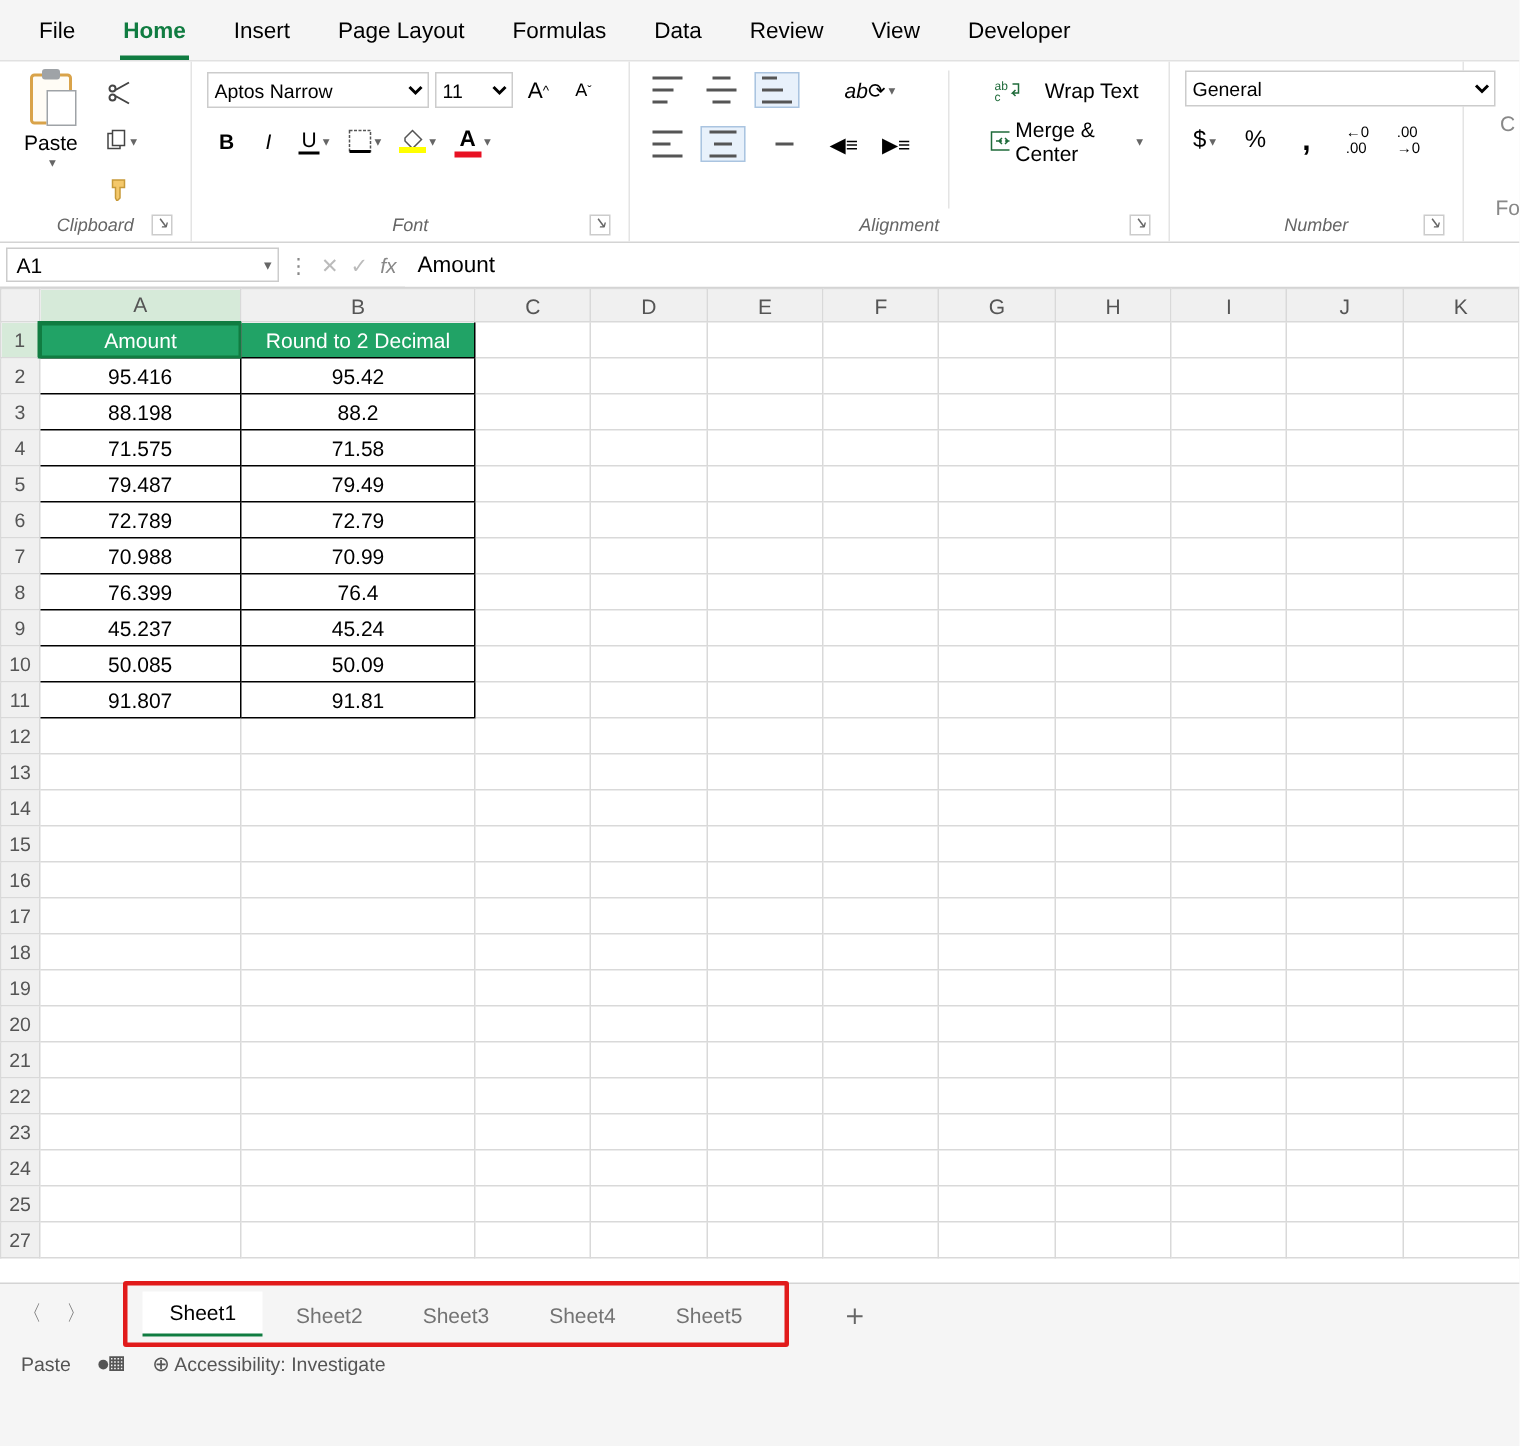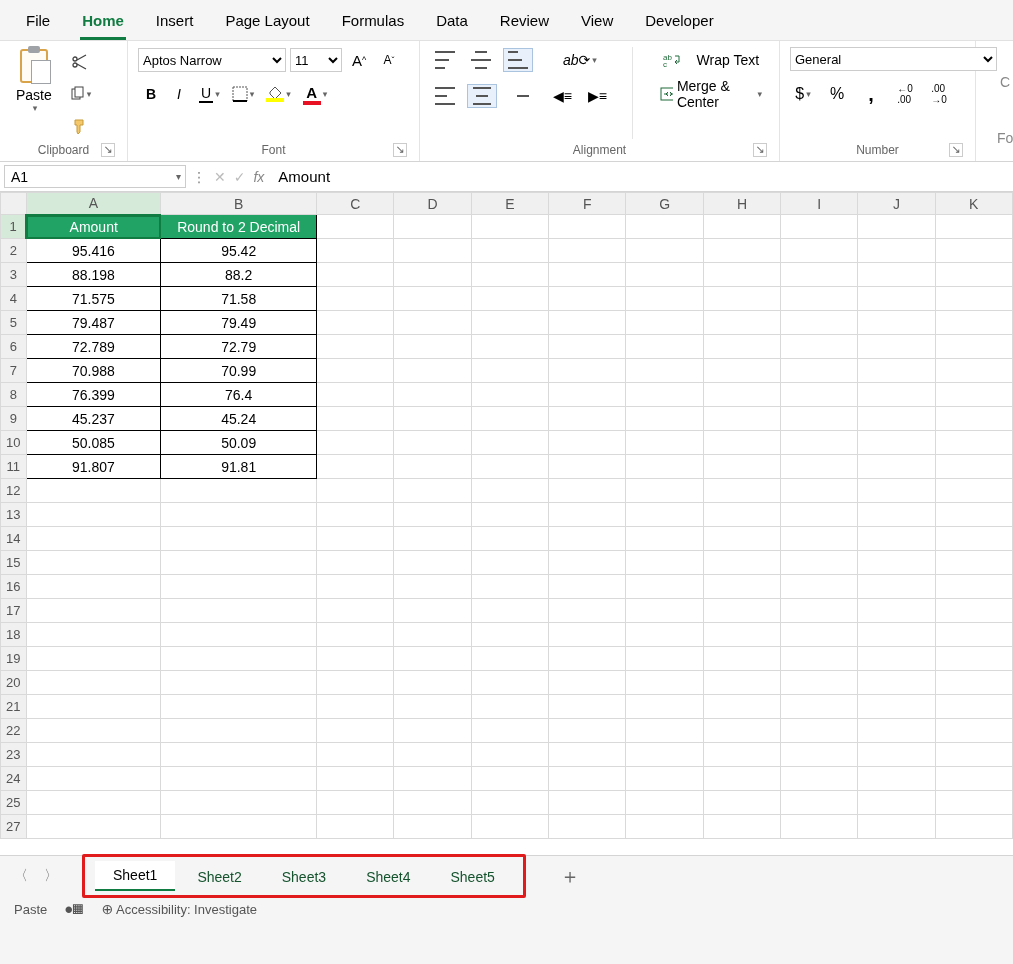--- a/index.html
+++ b/index.html
@@ -7,21 +7,21 @@
 
   
   .menu-tabs { display:flex; gap:28px; padding:8px 24px 0 24px; background:#f5f5f5; }
   .menu-tab { padding:4px 2px 8px 2px; font-size:15px; cursor:pointer; }
   .menu-tab.active { color:#107c41; font-weight:600; border-bottom:3px solid #107c41; }
 
   
   .ribbon { display:flex; background:#fff; border-top:1px solid #e1e1e1; border-bottom:1px solid #d4d4d4; }
   .ribbon-group { border-right:1px solid #e4e4e4; padding:6px 10px 2px 10px; display:flex; flex-direction:column; position:relative; }
   .ribbon-group-body { flex:1; display:flex; align-items:flex-start; }
-  .ribbon-group-label { text-align:center; font-size:12px; color:#666; padding:4px 0 2px 0; position:relative; }
+  .ribbon-group-label { text-align:center; font-size:12px; color:#666; padding:4px 0 2px 0; position:relative;font-style:italic; }
   .dialog-launcher { position:absolute; right:2px; bottom:2px; font-size:11px; color:#666; cursor:pointer; border:1px solid #ccc; width:14px; height:14px; line-height:10px; text-align:center;}
   .ribbon select { font-size:13px; height:24px; border:1px solid #ccc; background:#fff;}
   .ribbon-btn { display:inline-flex; align-items:center; justify-content:center; min-width:24px; height:24px; padding:0 4px; margin:1px; cursor:pointer; }
   .row { display:flex; align-items:center; }
   .col { display:flex; flex-direction:column; }
   .chev { font-size:9px; color:#666; padding-left:2px;}
   .sep-v { width:1px; background:#e4e4e4; align-self:stretch; margin:0 6px;}
   
   
   .paste-big { display:flex; flex-direction:column; align-items:center; cursor:pointer; padding:2px 6px;}
@@ -55,21 +55,21 @@
   .hdr-cell{ background:#21a366 !important; color:#fff; text-align:center; border:1px solid #000 !important;}
   .data-cell{ background:#fff; text-align:center; border:1px solid #000 !important;}
   .selected-hdr{ background:#d6ead9 !important; color:#0e6735; border-bottom:2px solid #107c41 !important; font-weight:400;}
   .selected-row{ background:#d6ead9 !important; color:#0e6735; border-right:2px solid #107c41 !important;}
   .sel-outline{ outline:2px solid #107c41; outline-offset:-2px;}
 
   
   .sheet-bar{ display:flex; align-items:center; background:#f5f5f5; height:40px; padding:0 14px; gap:4px; position:relative;}
   .nav-arrows{ display:flex; gap:16px; color:#777; font-size:14px; padding-right:20px;}
   .sheet-tabs-box{ border:3px solid #e11b1b; display:flex; align-items:flex-end; padding:4px 10px 4px 10px; gap:4px; border-radius:2px;}
-  .sheet-tab{ padding:6px 18px; background:#f5f5f5; cursor:pointer; font-size:14px; color:#14532d;}
+  .sheet-tab{ padding:6px 18px; background:#f5f5f5; cursor:pointer; font-size:14px; color:#737373;}
   .sheet-tab.active{ background:#fff; border-bottom:2px solid #107c41; color:#000;}
   .add-sheet{ margin-left:30px; font-size:20px; color:#666; cursor:pointer;}
 
   
   .status-bar{ display:flex; align-items:center; background:#f5f5f5; height:26px; padding:0 14px; gap:18px; font-size:13px; color:#555;}
   .status-icon{ font-size:14px;}
   
   
   .num-select{ width:207px;}
   

